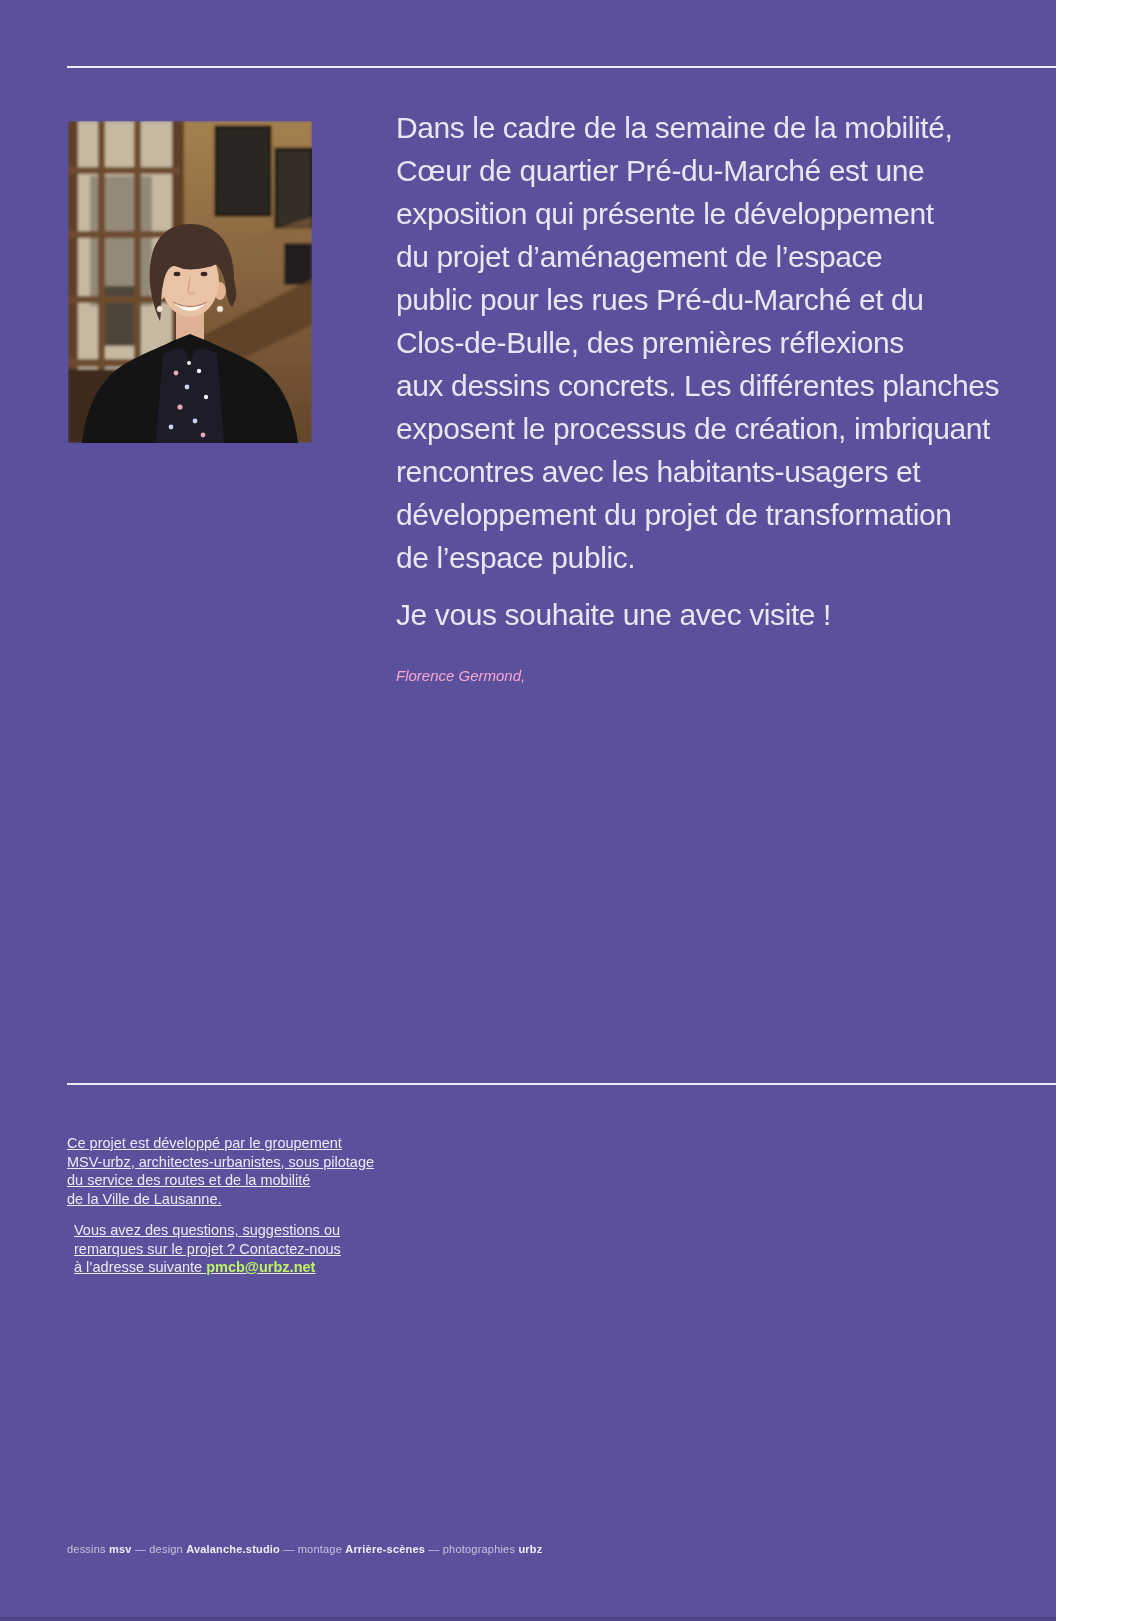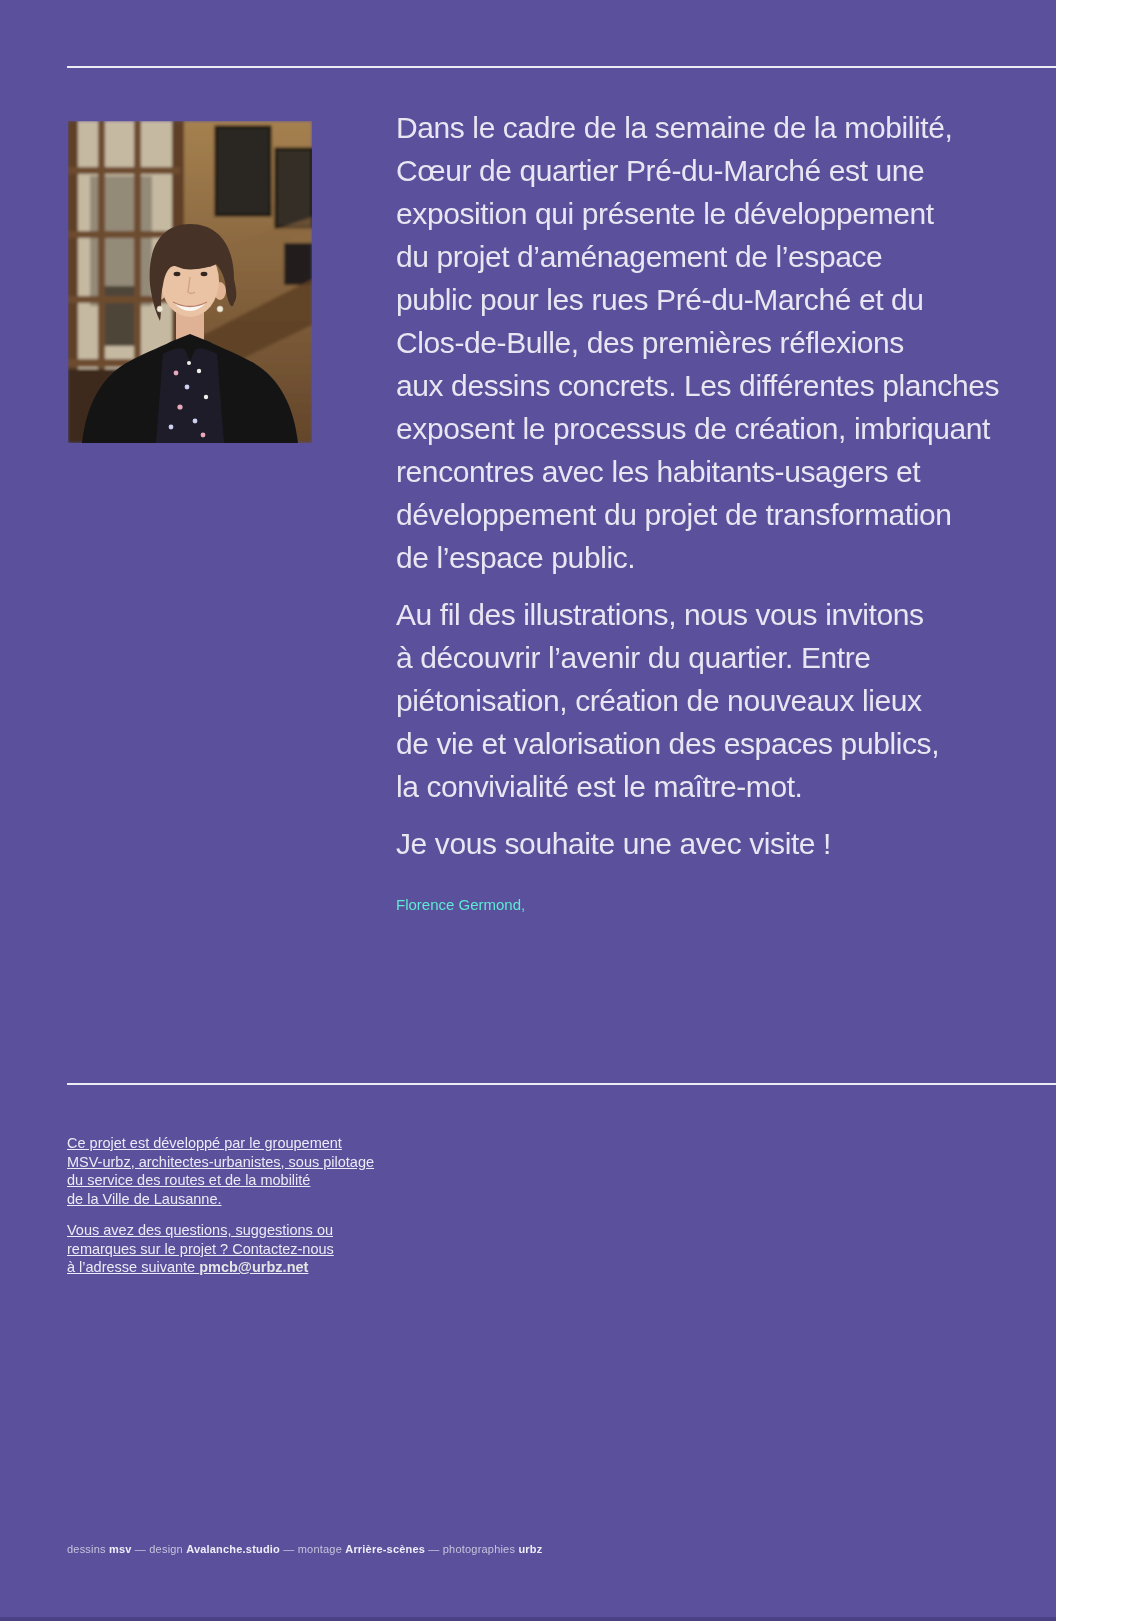--- a/index.html
+++ b/index.html
@@ -44,41 +44,42 @@
     letter-spacing: -0.4px;
   }
   .intro p {
     margin: 0 0 14px 0;
     white-space: pre-line;
   }
   .signature {
     margin-top: 30px;
     font-size: 15px;
     line-height: 19px;
+    font-style: italic;
     letter-spacing: 0;
-    color: #5eead4;
+    color: #f9a8d4;
   }
   .signature span { display: block; }
 
   .footer-notes {
     position: absolute;
     left: 67px;
     top: 1134px;
     width: 400px;
     color: #EDEAF6;
     font-size: 14.5px;
     line-height: 18.5px;
   }
   .footer-notes p {
     margin: 0;
     white-space: pre-line;
     text-decoration: underline;
   }
-  .footer-notes p + p { margin-top: 13px; }
-  .footer-notes strong { font-weight: bold; color: #e5e5e5; }
+  .footer-notes p + p { margin-top: 13px; margin-left: 7px; }
+  .footer-notes strong { font-weight: bold; color: #bef264; }
 
   .credits {
     position: absolute;
     left: 67px;
     top: 1542px;
     width: 1000px;
     font-size: 11px;
     line-height: 14px;
     color: #C9C3DE;
     letter-spacing: 0.2px;
@@ -185,25 +186,20 @@
 Cœur de quartier Pré-du-Marché est une
 exposition qui présente le développement
 du projet d’aménagement de l’espace
 public pour les rues Pré-du-Marché et du
 Clos-de-Bulle, des premières réflexions
 aux dessins concrets. Les différentes planches
 exposent le processus de création, imbriquant
 rencontres avec les habitants-usagers et
 développement du projet de transformation
 de l’espace public.</p>
-    <p>Au fil des illustrations, nous vous invitons
-à découvrir l’avenir du quartier. Entre
-piétonisation, création de nouveaux lieux
-de vie et valorisation des espaces publics,
-la convivialité est le maître-mot.</p>
     <p>Je vous souhaite une avec visite !</p>
     <div class="signature">
       <span>Florence Germond,</span>
     </div>
   </main>
 
   <div class="rule rule-footer"></div>
 
   <footer class="footer-notes">
     <p>Ce projet est développé par le groupement

